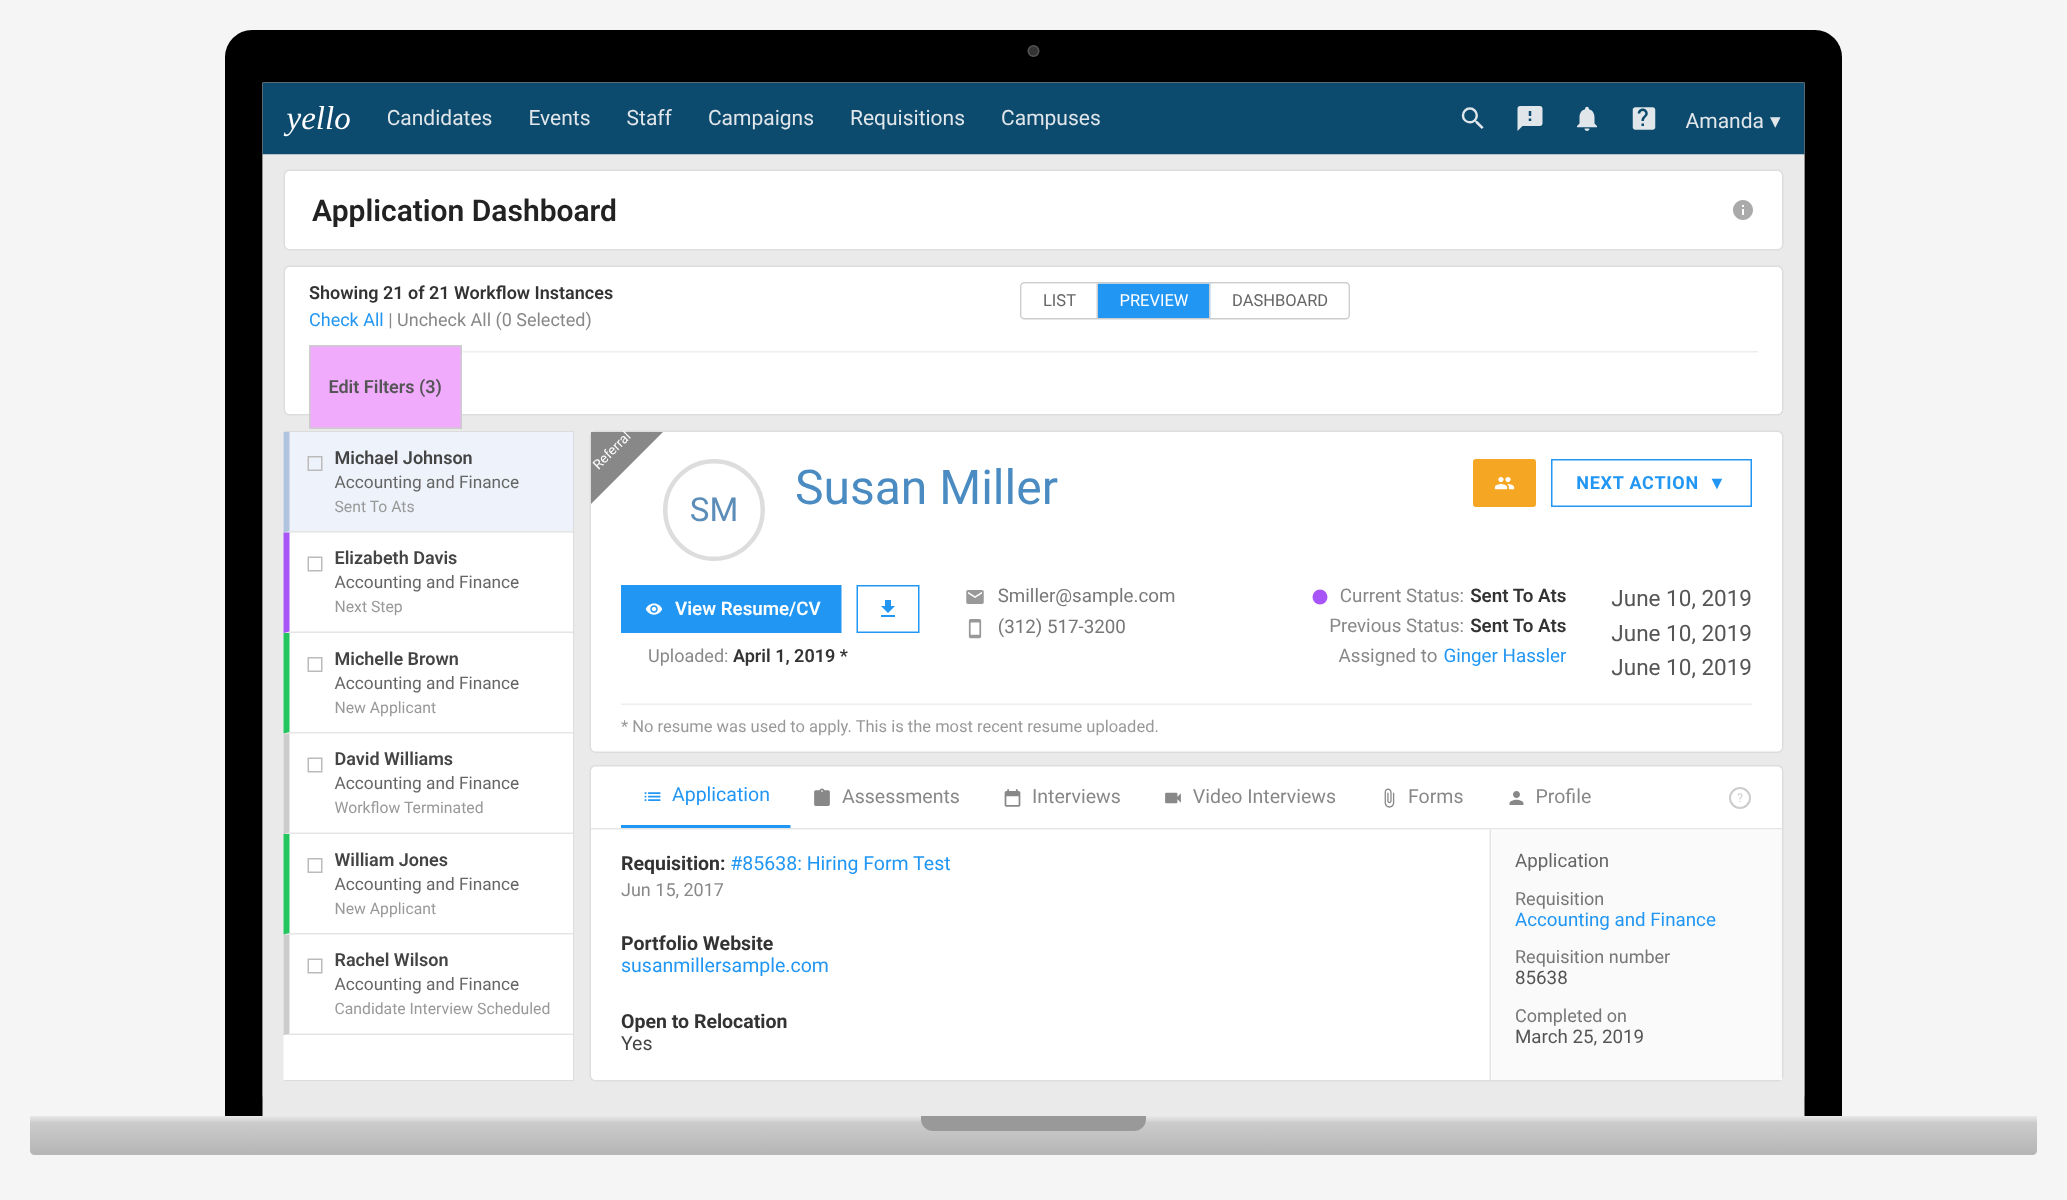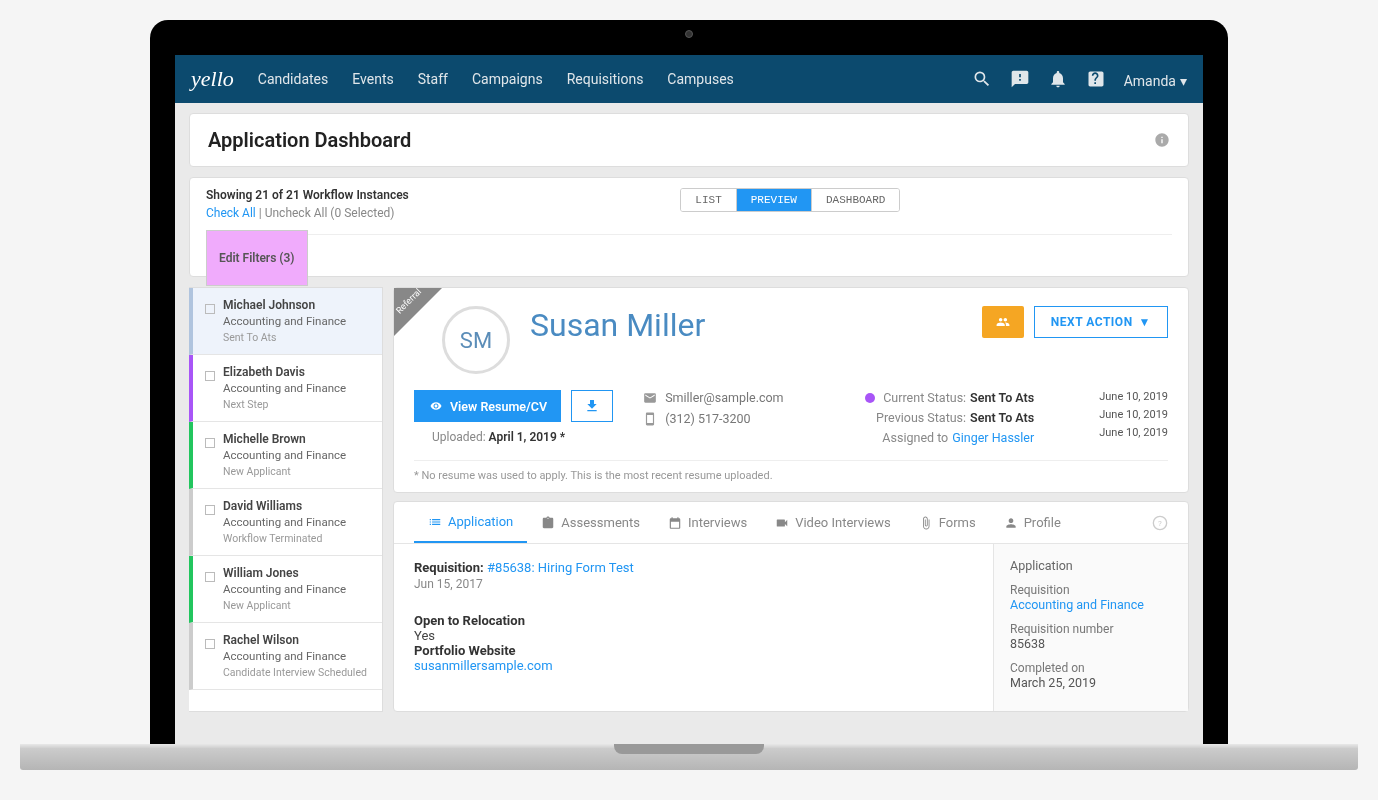--- a/index.html
+++ b/index.html
@@ -25,21 +25,21 @@
 
 .page-header { background: #fff; border: 1px solid #ddd; border-radius: 4px; padding: 14px 18px; display: flex; align-items: center; justify-content: space-between; margin-bottom: 10px; }
 .page-title { font-size: 20px; font-weight: 600; color: #222; }
 .info-icon { width: 16px; height: 16px; fill: #aaa; cursor: pointer; }
 
 .toolbar { background: #fff; border: 1px solid #ddd; border-radius: 4px; padding: 10px 16px; margin-bottom: 0; display: flex; align-items: flex-start; flex-wrap: wrap; }
 .showing-block { flex: 0 0 auto; }
 .showing { font-size: 12px; font-weight: 600; color: #333; }
 .check-actions { font-size: 12px; color: #888; margin-top: 4px; }
 .link { color: #2196f3; cursor: pointer; }
-.view-toggle { display: flex; border: 1px solid #ccc; border-radius: 3px; overflow: hidden; margin: 0 auto; font-family: Liberation Mono, monospace; }
+.view-toggle { display: flex; border: 1px solid #ccc; border-radius: 3px; overflow: hidden; margin: 0 auto; }
 .vt-btn { padding: 5px 14px; font-size: 11px; color: #666; background: #fff; cursor: pointer; border-right: 1px solid #ccc; }
 .vt-btn:last-child { border-right: none; }
 .vt-btn.active { background: #2196f3; color: #fff; }
 .action-select { margin-left: auto; display: flex; gap: 6px; }
 .select-box { border: 1px solid #ccc; border-radius: 3px; padding: 5px 26px 5px 10px; font-size: 13px; color: #666; background: #fff; position: relative; cursor: pointer; width: 145px; }
 .select-box::after { content: "▼"; position: absolute; right: 8px; top: 7px; font-size: 9px; color: #888; }
 .go-btn { background: #888; color: #fff; border-radius: 3px; padding: 5px 10px; font-size: 12px; cursor: pointer; }
 .filters-row { width: 100%; margin-top: 14px; border-top: 1px solid #eee; padding-top: 12px; }
 .edit-filters-btn { border: 1px solid #ccc; padding: 20px 12px; font-size: 12px; color: #555; cursor: pointer; background: #f0abfc; font-weight: 600; }
 
@@ -74,21 +74,21 @@
 .download-btn { border: 1px solid #2196f3; color: #2196f3; padding: 7px 12px; cursor: pointer; display: flex; align-items: center; }
 .uploaded { font-size: 12px; color: #888; padding-left: 18px; }
 .uploaded strong { color: #333; font-weight: 600; }
 .contact-col { font-size: 12.5px; color: #777; }
 .contact-row { display: flex; align-items: center; gap: 8px; margin-bottom: 6px; }
 .contact-icon-svg { width: 14px; height: 14px; fill: #999; }
 .status-col { font-size: 12.5px; color: #888; text-align: right; }
 .status-row { margin-bottom: 5px; display: flex; align-items: center; justify-content: flex-end; gap: 4px;}
 .status-dot { width: 10px; height: 10px; border-radius: 50%; background: #a855f7; display: inline-block; margin-right: 4px; }
 .status-val { color: #333; font-weight: 600; }
-.dates-col { font-size: 11px; color: #555; margin-left: 35px; }
+.dates-col { font-size: 15px; color: #555; }
 .dates-col div { margin-bottom: 5px; }
 .footnote { font-size: 11px; color: #999; margin-top: 10px; border-top: 1px solid #eee; padding-top: 8px; }
 
 .tabs-panel { background: #fff; border: 1px solid #ddd; border-radius: 4px; }
 .tabs-bar { display: flex; border-bottom: 1px solid #e5e5e5; padding: 0 20px; align-items: center; }
 .tab { padding: 12px 14px; font-size: 13px; color: #888; display: flex; align-items: center; gap: 6px; cursor: pointer; }
 .tab.active { color: #2196f3; border-bottom: 2px solid #2196f3; }
 .tab-icon { width: 14px; height: 14px; fill: currentColor; }
 .tabs-help { margin-left: auto; width: 16px; height: 16px; fill: #ccc; cursor: pointer; }
 
@@ -346,27 +346,27 @@
                   </svg>
               </div>
               <div class="tab-content">
                 <div class="tab-main">
                   <div class="section">
                     <span class="label">Requisition:</span>
                     <span> </span>
                     <span class="link">#85638: Hiring Form Test</span>
                     <div class="date">Jun 15, 2017</div>
                   </div>
+                  <div class="section">
+                    <div class="label">Portfolio Website</div>
+                    <div class="link">susanmillersample.com</div>
+                  </div>
                   <div class="section" style="margin-bottom:0;">
                     <div class="label">Open to Relocation</div>
                     <div>Yes</div>
-                  </div>
-                  <div class="section">
-                    <div class="label">Portfolio Website</div>
-                    <div class="link">susanmillersample.com</div>
                   </div>
                 </div>
                 <div class="tab-side">
                   <div class="side-block-title">Application</div>
                   <div class="side-label">Requisition</div>
                   <div class="link">Accounting and Finance</div>
                   <div class="side-label">Requisition number</div>
                   <div class="side-val">85638</div>
                   <div class="side-label">Completed on</div>
                   <div class="side-val">March 25, 2019</div>

